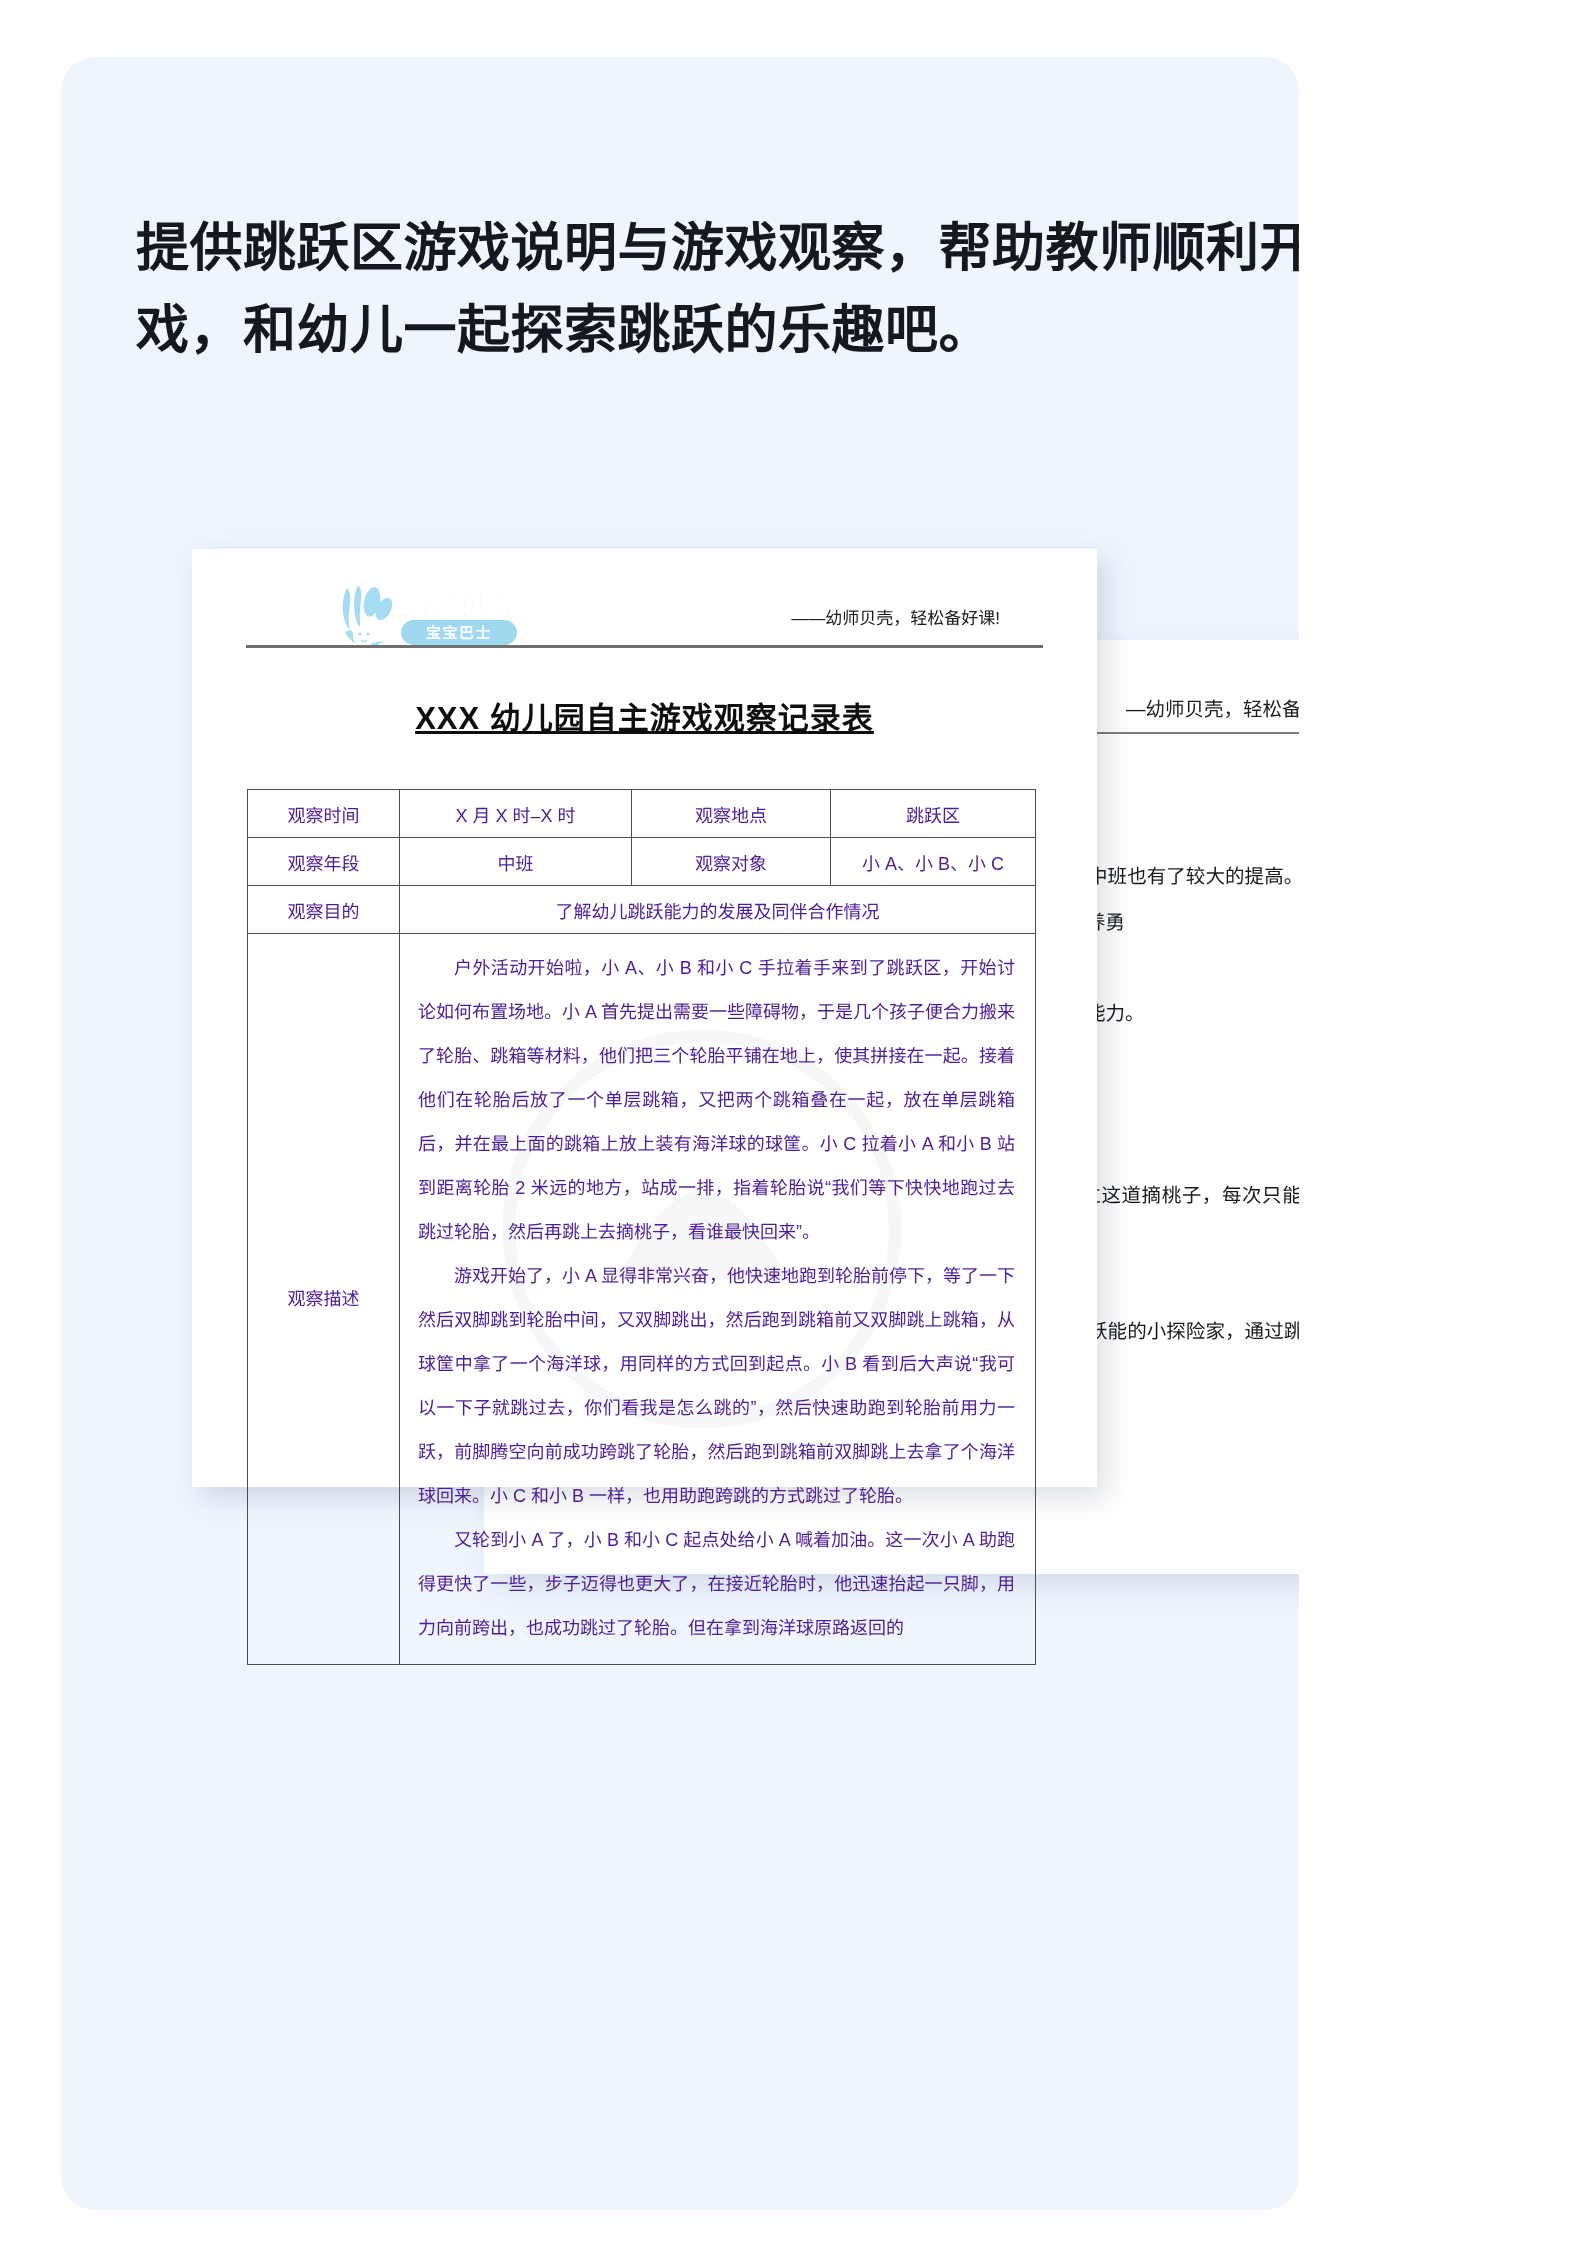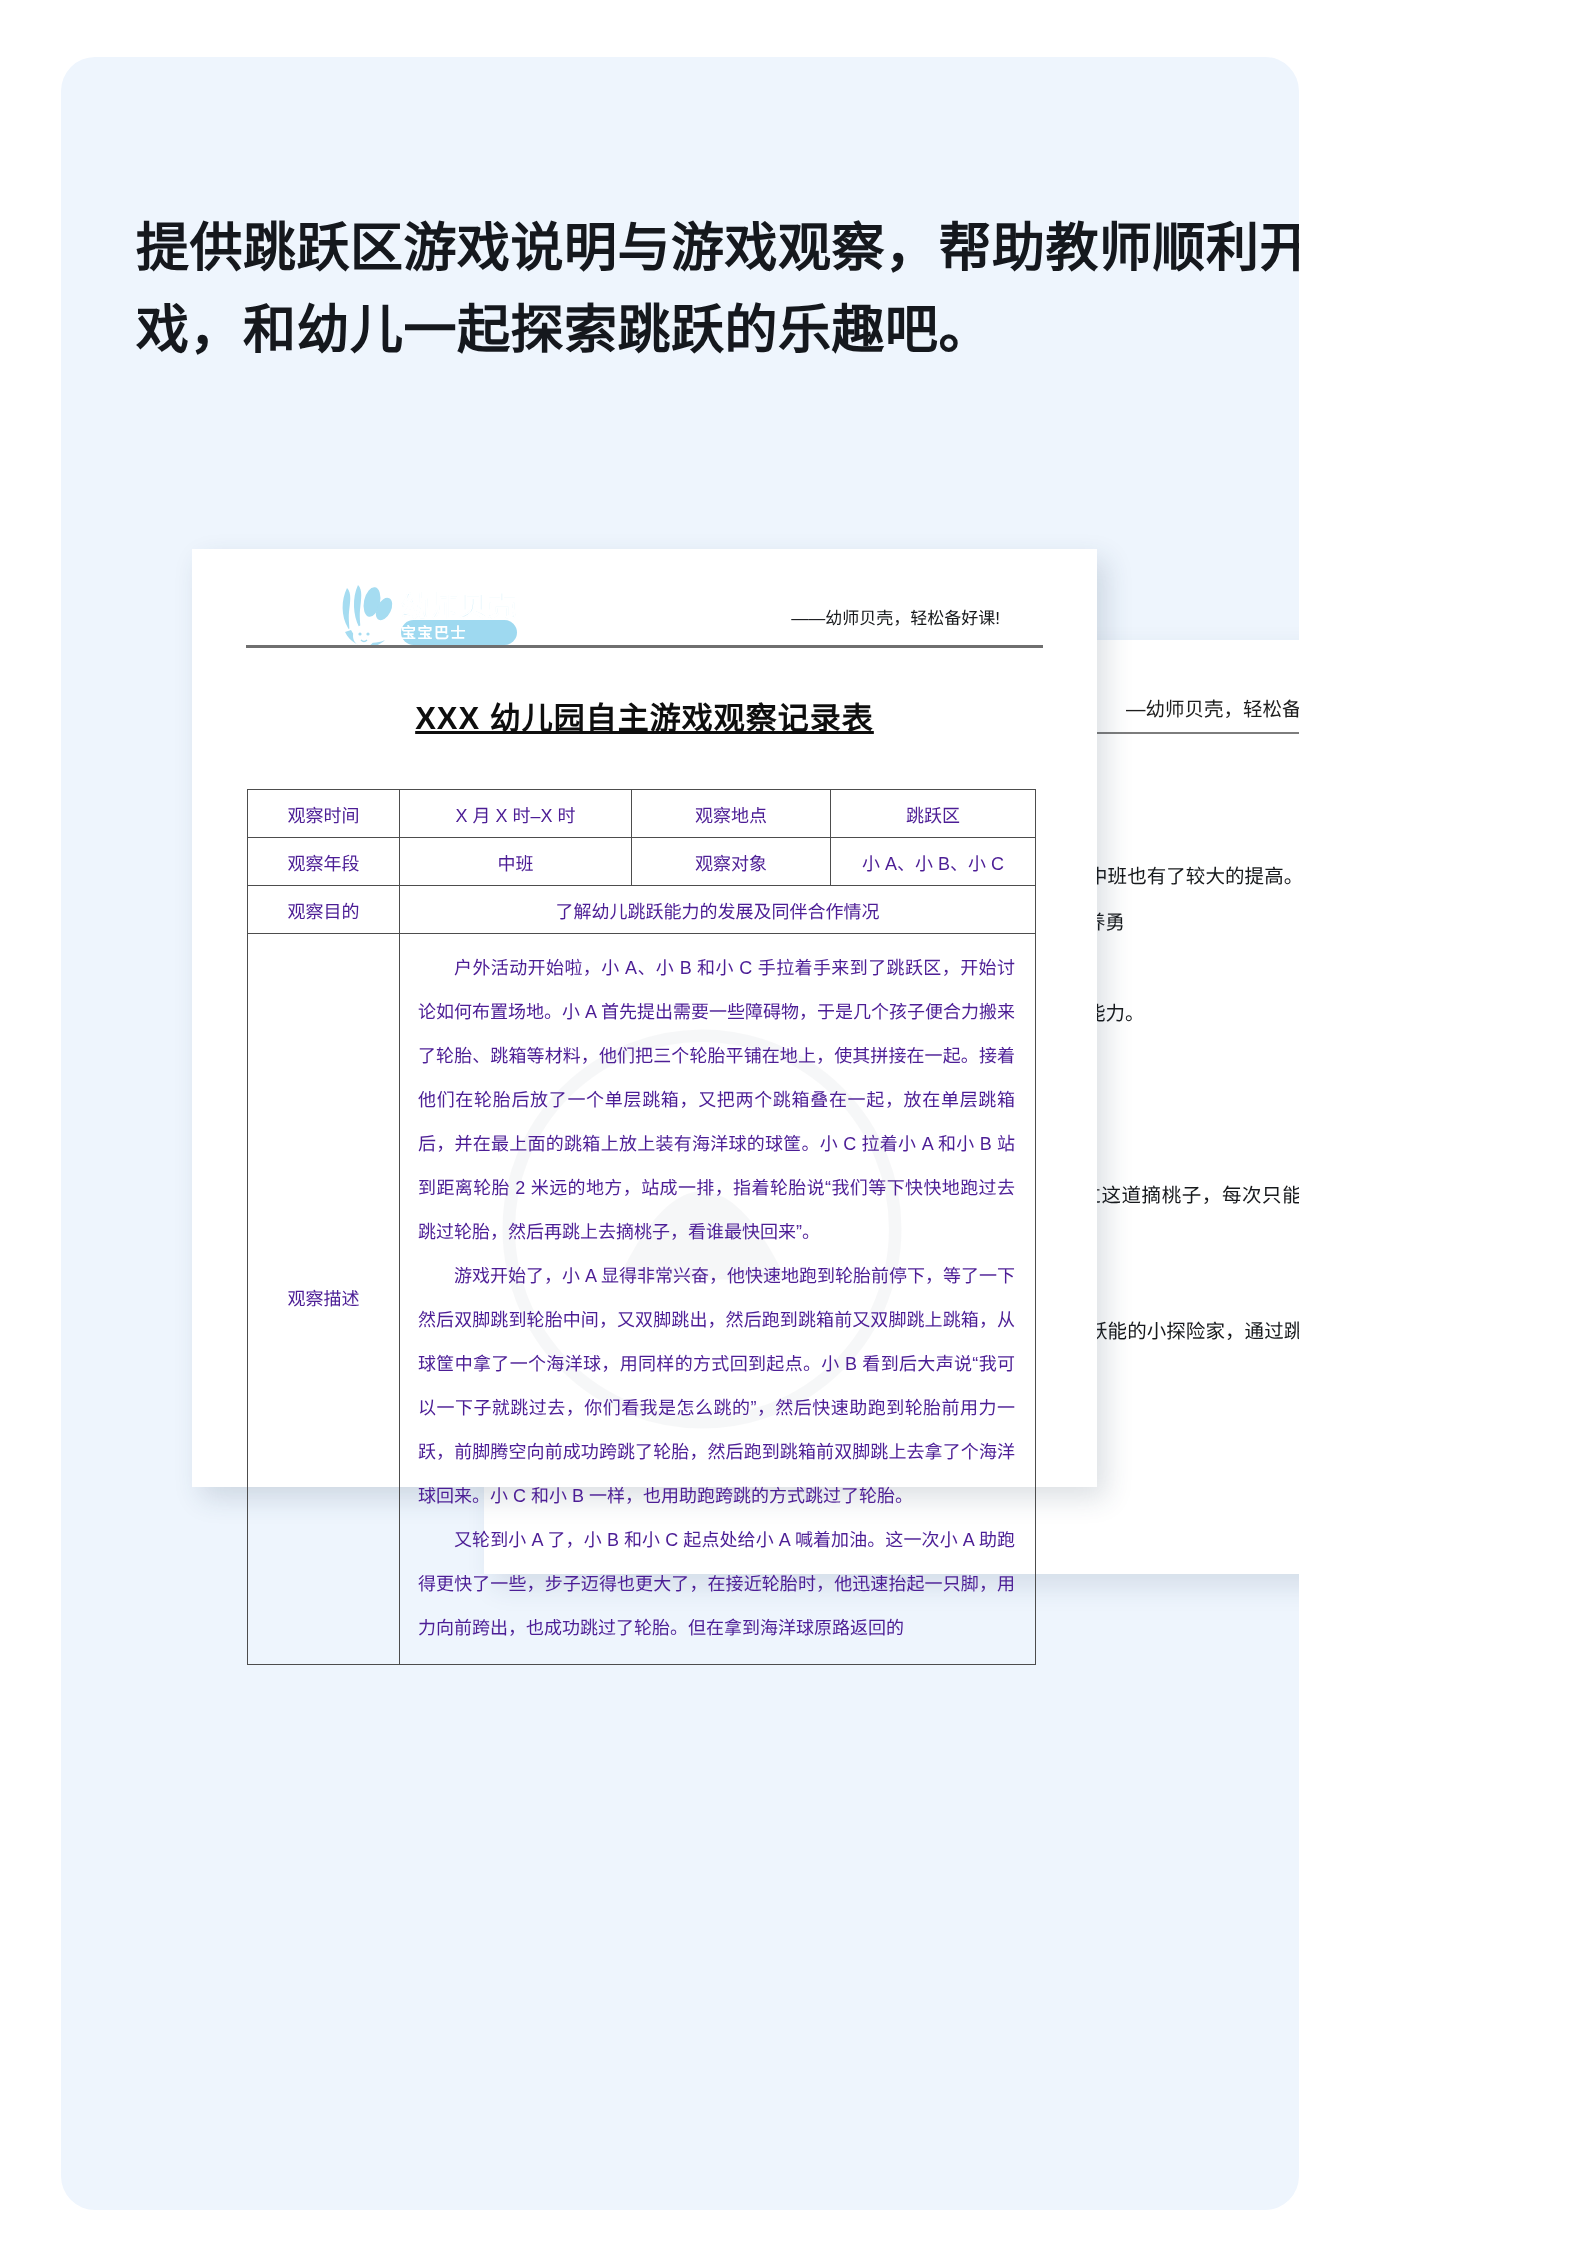--- a/index.html
+++ b/index.html
@@ -135,21 +135,21 @@
     left: 62px;
     top: 38px;
     width: 116px;
     height: 25px;
     border-radius: 13px;
     background: #9ed9f0;
     color: #ffffff;
     font-size: 15px;
     font-weight: 700;
     letter-spacing: 1.5px;
-    text-align: left;
+    text-align: center;
     line-height: 25px;
   }
   #front-tag {
     position: absolute;
     right: 97px;
     top: 55px;
     font-size: 17px;
     color: #15171a;
     white-space: nowrap;
   }

